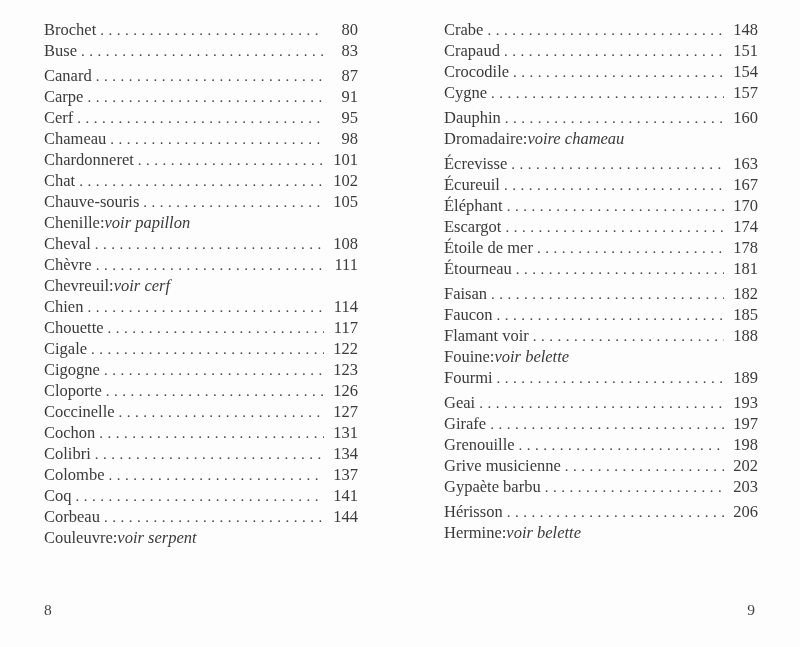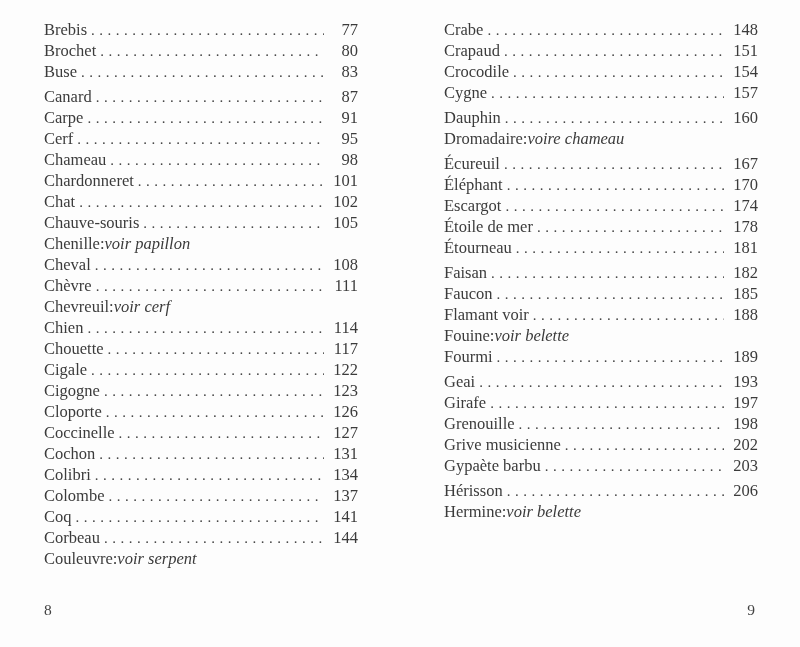--- a/index.html
+++ b/index.html
@@ -72,25 +72,20 @@
   .page.left  .folio { left: 44px; }
   .page.right .folio { left: 41px; width: 314px; text-align: right; }
 </style>
 </head>
 <body>
 
 <div class="page left">
   <div class="toc-col">
       <div class="group">
         <div class="row">
-          <span class="name">Brebis</span>
-          <span class="leader"></span>
-          <span class="pagenum">77</span>
-        </div>
-        <div class="row">
           <span class="name">Brochet</span>
           <span class="leader"></span>
           <span class="pagenum">80</span>
         </div>
         <div class="row">
           <span class="name">Buse</span>
           <span class="leader"></span>
           <span class="pagenum">83</span>
         </div>
       </div>
@@ -246,20 +241,25 @@
           <span class="pagenum">160</span>
         </div>
         <div class="row">
           <span class="name">Dromadaire</span>
           <span class="sep"> : </span>
           <em class="ref">voire chameau</em>
         </div>
       </div>
       <div class="group">
         <div class="row">
+          <span class="name">Écrevisse</span>
+          <span class="leader"></span>
+          <span class="pagenum">163</span>
+        </div>
+        <div class="row">
           <span class="name">Écureuil</span>
           <span class="leader"></span>
           <span class="pagenum">167</span>
         </div>
         <div class="row">
           <span class="name">Éléphant</span>
           <span class="leader"></span>
           <span class="pagenum">170</span>
         </div>
         <div class="row">

